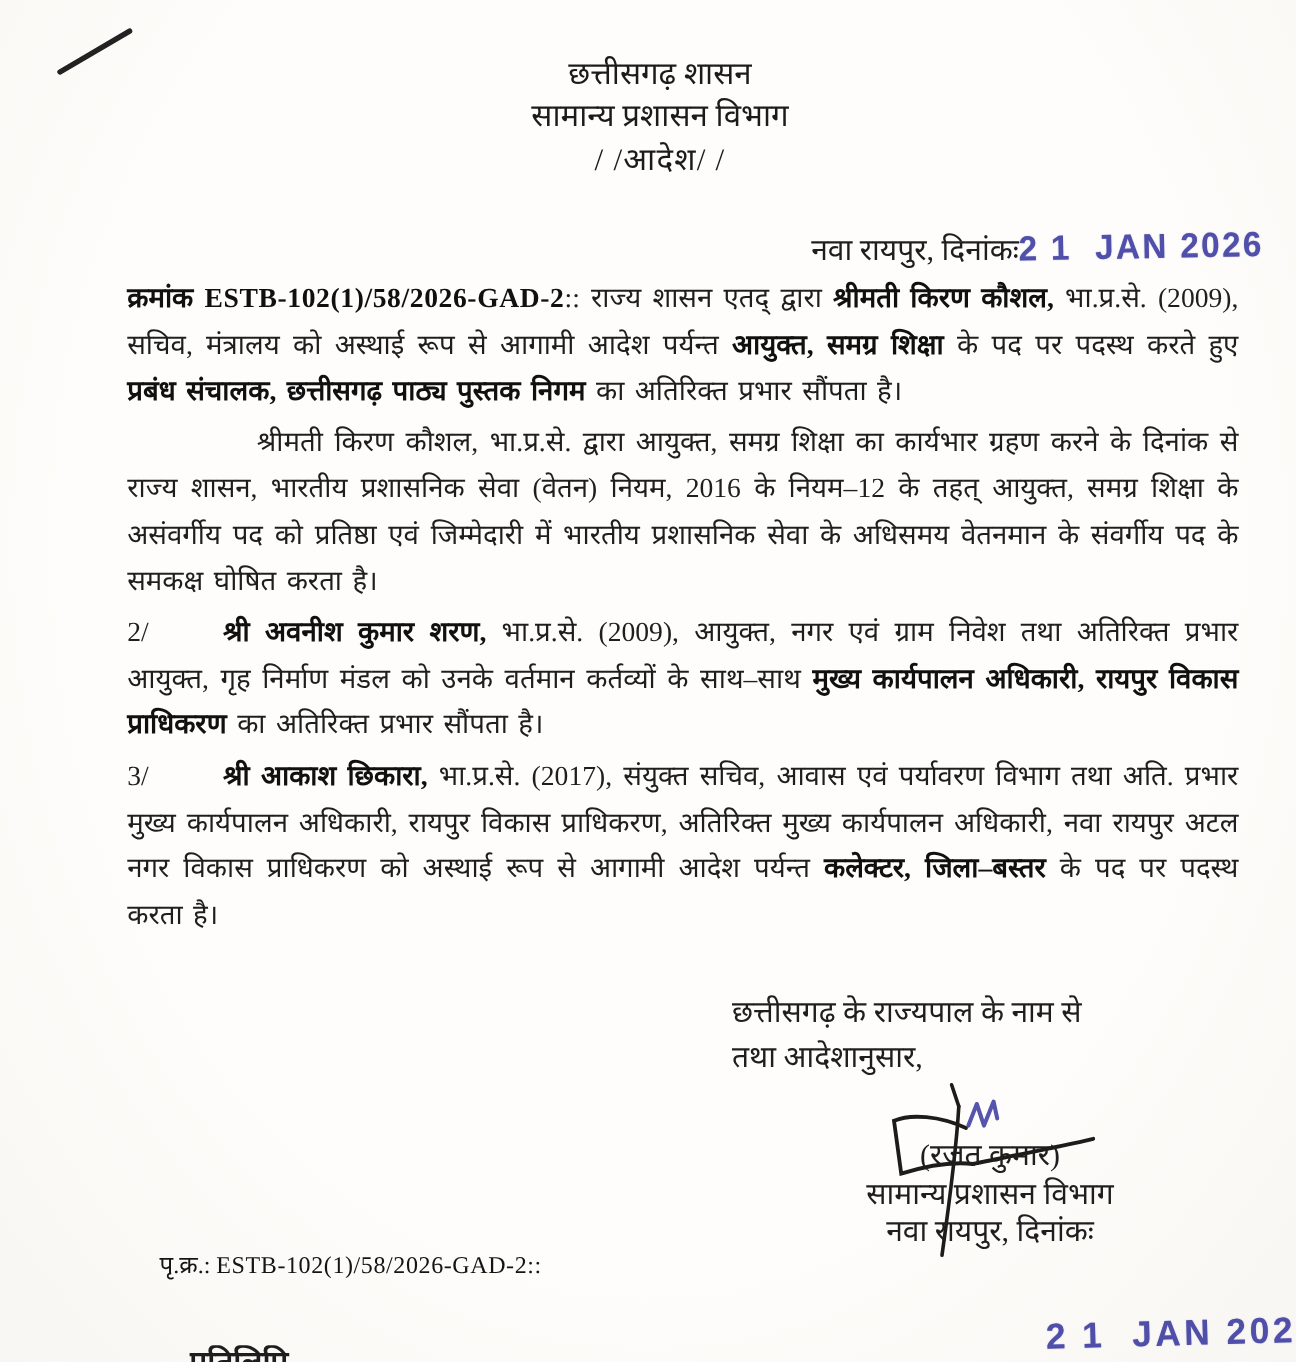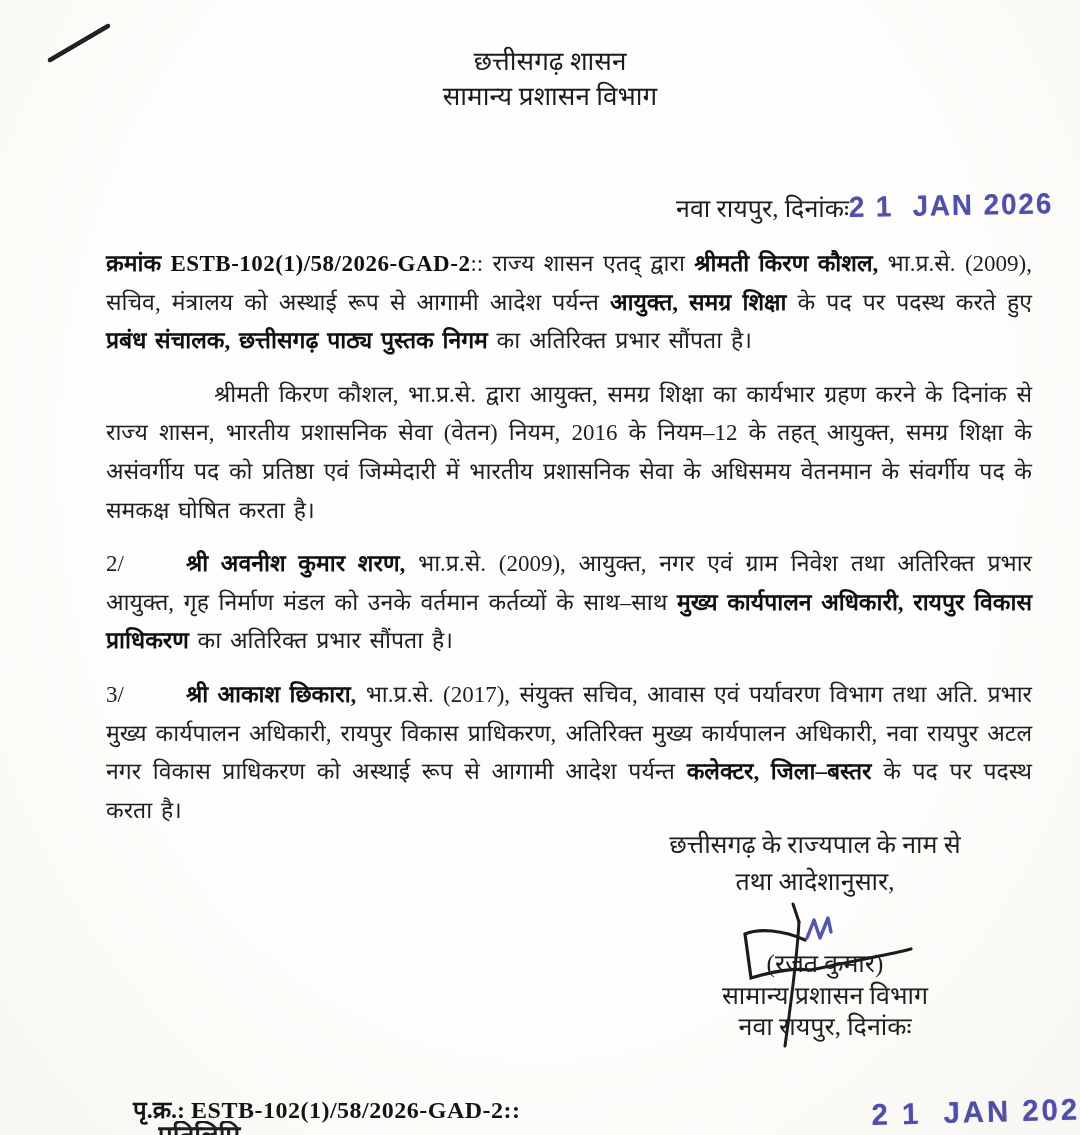--- a/index.html
+++ b/index.html
@@ -44,42 +44,42 @@
     white-space:pre;
   }
   .stamp.big{font-size:30px;letter-spacing:3px;transform:scaleX(.98) rotate(-1.5deg);}
   
   .doc-body{
     position:absolute;top:230px;left:106px;width:926px;
     font-size:23px;line-height:38.6px;
     text-align:justify;
     word-spacing:3px;
   }
-  .para{margin:15px 0 4px 0;}
+  .para{margin:0 0 4px 0;}
   .para.indent{text-indent:108px;}
   .b{font-weight:700;color:#101010;}
   .latin{font-family:"Liberation Serif","DejaVu Serif",serif;letter-spacing:.5px;}
   .pnum{font-weight:400;}
   .ptab{display:inline-block;width:62px;}
   
   .closing{
     position:absolute;top:826px;left:610px;width:410px;
-    text-align:center;font-size:25px;line-height:37px;
+    font-size:25px;line-height:37px;
   }
   
   .sig-svg{position:absolute;left:735px;top:898px;}
   .sig-block{
     position:absolute;top:948px;left:640px;width:370px;
     text-align:center;font-size:25px;line-height:31.5px;font-family:Liberation Serif, serif;
   }
   .sig-stamp{position:absolute;left:872px;top:1098px;}
   
   .footer-ref{
-    position:absolute;left:133px;top:1092px;
-    font-size:24px;font-weight:700;color:#141414;white-space:nowrap;
+    position:absolute;left:133px;top:1040px;
+    font-size:20px;font-weight:400;color:#141414;white-space:nowrap;
   }
   .footer-ref .latin{letter-spacing:.5px;}
   .clipped-line{
     position:absolute;left:158px;top:1121px;width:200px;height:14px;
     overflow:hidden;font-size:26px;font-weight:700;line-height:30px;
   }
   
   .pen-slash{position:absolute;left:40px;top:12px;}
 </style>
 </head>
@@ -87,20 +87,21 @@
 
 <div class="page">
 
   <svg class="pen-slash" width="90" height="60" viewBox="0 0 90 60">
     <path d="M10 48 L68 14" stroke="#222" stroke-width="4.5" stroke-linecap="round" fill="none"></path>
   </svg>
 
   <div class="letterhead">
     <div class="h-line">छत्तीसगढ़ शासन</div>
     <div class="h-line">सामान्य प्रशासन विभाग</div>
+    <div class="h-line order-heading">/ /आदेश/ /</div>
   </div>
 
   <div class="dateline">
     <span>नवा रायपुर, दिनांकः</span><span class="stamp">2 1  JAN 2026</span>
   </div>
 
   <div class="doc-body">
     <p class="para"><span class="b">क्रमांक </span><span class="b latin">ESTB-102(1)/58/2026-GAD-2</span><span>:: राज्य शासन एतद् द्वारा </span><span class="b">श्रीमती किरण कौशल,</span><span> भा.प्र.से. (2009), सचिव, मंत्रालय को अस्थाई रूप से आगामी आदेश पर्यन्त </span><span class="b">आयुक्त, समग्र शिक्षा</span><span> के पद पर पदस्थ करते हुए </span><span class="b">प्रबंध संचालक, छत्तीसगढ़ पाठ्य पुस्तक निगम</span><span> का अतिरिक्त प्रभार सौंपता है।</span></p>
 
     <p class="para indent">श्रीमती किरण कौशल, भा.प्र.से. द्वारा आयुक्त, समग्र शिक्षा का कार्यभार ग्रहण करने के दिनांक से राज्य शासन, भारतीय प्रशासनिक सेवा (वेतन) नियम, 2016 के नियम–12 के तहत् आयुक्त, समग्र शिक्षा के असंवर्गीय पद को प्रतिष्ठा एवं जिम्मेदारी में भारतीय प्रशासनिक सेवा के अधिसमय वेतनमान के संवर्गीय पद के समकक्ष घोषित करता है।</p>

